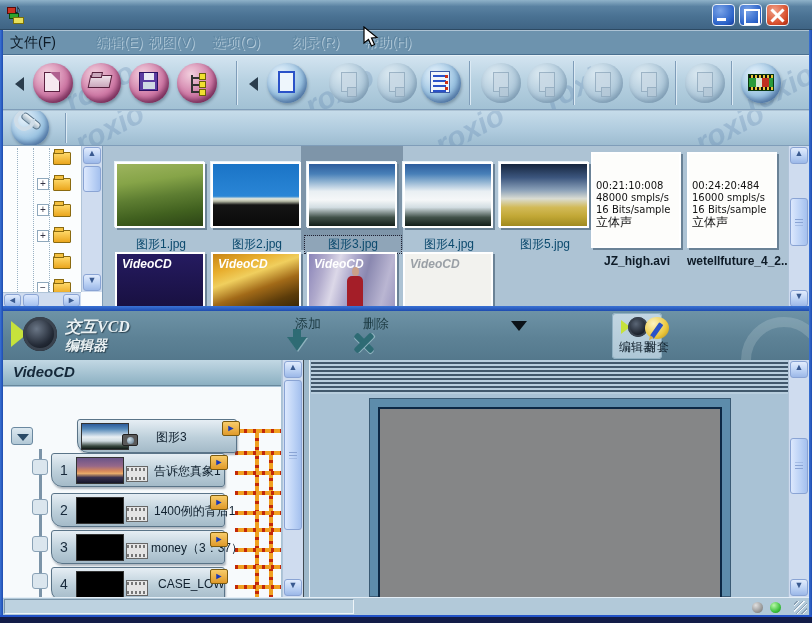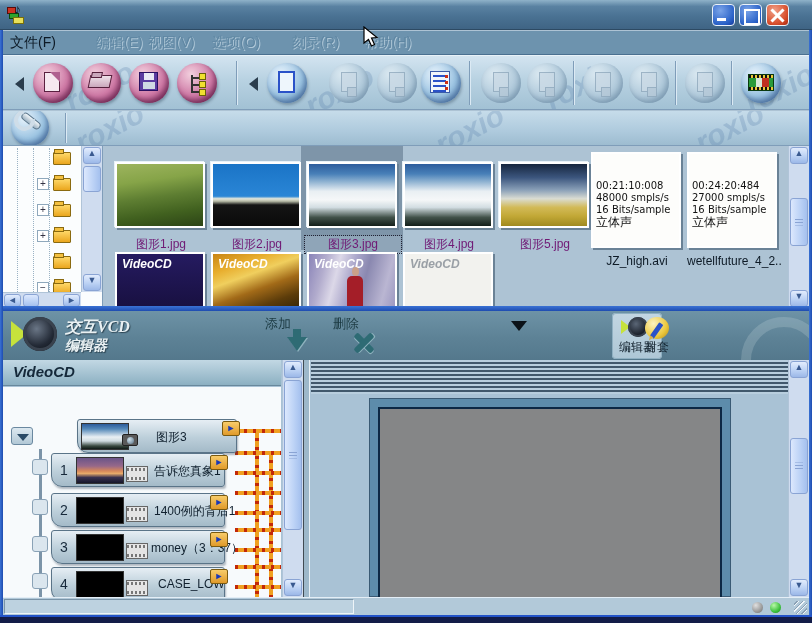--- a/index.html
+++ b/index.html
@@ -92,33 +92,33 @@
   .sb-btn { position:absolute; background:linear-gradient(180deg,#e2ecfd,#bcd2f4 55%,#9cb8e8); border:1px solid #8aa4d4; border-radius:3px; color:#3a5a90; font-size:9px; text-align:center; }
   .sb-thumb { position:absolute; background:linear-gradient(90deg,#dce8fd,#bdd3f6 55%,#a4c0ee); border:1px solid #8aa4d4; border-radius:3px; }
   .sb-thumb.h { background:linear-gradient(180deg,#dce8fd,#bdd3f6 55%,#a4c0ee); }
   .grips { position:absolute; left:50%; top:50%; transform:translate(-50%,-50%); width:8px; height:7px;
     background:repeating-linear-gradient(180deg,#8aa4d4 0 1px,transparent 1px 3px); }
 
   
   .thumb-cell { position:absolute; top:6px; width:96px; }
   .thumb { position:absolute; left:2px; top:10px; width:90px; height:66px; border:2px solid #fff;
     box-shadow:2px 2px 0 #6a8296, -1px -1px 0 #e8f2f8; background:#888; }
-  .thumb-label { position:absolute; top:84px; width:100%; text-align:center; font-size:12px; color:#701a75; }
+  .thumb-label { position:absolute; top:84px; width:100%; text-align:center; font-size:12px; color:#0c4a6e; }
   .cell-selected-bg { position:absolute; left:-4px; top:-6px; width:102px; height:104px; background:#7e95a9; }
   .label-selected { background:#8fa5b8; outline:1px dotted #223; }
   .img1 { background:linear-gradient(172deg,#9db45e 0%,#86a448 28%,#5e7e32 52%,#41611f 76%,#2c4416 100%); }
   .img2 { background:linear-gradient(180deg,#1a74c6 0%,#2a86d6 52%,#e4e6da 56%,#b8bca8 60%,#141414 66%,#0a0a0a 100%); }
   .imgcloud { background:linear-gradient(180deg,#2c5c9c 0%,#4880b8 16%,#8cb0d0 28%,#e9eff3 44%,#f5f7f8 58%,#d2dde2 70%,#42524a 86%,#141f1a 100%); }
   .img5 { background:linear-gradient(180deg,#16263e 0%,#3c567e 22%,#8aa0b8 42%,#dadcd2 56%,#d2ba58 70%,#c2a836 84%,#a08a20 100%); }
   .audio-cell { position:absolute; top:0px; width:92px; }
   .audio-card { position:absolute; left:0; top:6px; width:90px; height:96px; background:#fdfdfb; border:2px solid #fff;
     box-shadow:2px 2px 0 #6a8296; padding:26px 3px 0 3px; font-size:10px; color:#111;
     font-family:"DejaVu Sans","Liberation Sans",sans-serif; line-height:12px; }
   .audio-card .ch { font-size:12px; }
-  .audio-label { position:absolute; top:108px; width:100%; text-align:center; font-size:12px; color:#0d1a26; }
+  .audio-label { position:absolute; top:108px; width:100%; text-align:center; font-size:12px; color:#0d1a26;font-weight:bold; }
   .vcd-cell { position:absolute; top:106px; width:96px; }
   .vcd-thumb { position:absolute; left:2px; top:0; width:90px; height:62px; border:2px solid #fff;
     box-shadow:2px 2px 0 #6a8296; font-size:12px; font-weight:bold; font-style:italic; padding:3px 0 0 5px; }
   .vcd-dark { background:linear-gradient(180deg,#251b60 0%,#170f3e 100%); color:#fff; }
   .vcd-orange { background:linear-gradient(160deg,#c88414 0%,#e8ae2e 22%,#f0cf5e 38%,#a26a18 58%,#5c3c0a 78%,#2e2006 100%); color:#fff; }
   .vcd-studio { background:linear-gradient(105deg,#8a84b8 0%,#b2accd 18%,#dcd8e8 32%,#aaa6ca 48%,#8a88b0 62%,#bab6d2 84%,#9a96c0 100%); color:#fff; }
   .vcd-studio::after { content:""; position:absolute; left:38px; top:22px; width:16px; height:36px; background:#a41e28; border-radius:5px 5px 0 0; }
   .vcd-studio::before { content:""; position:absolute; left:43px; top:13px; width:7px; height:9px; background:#caa088; border-radius:50%; }
   .vcd-white { background:#f2f2ee; color:#9aa0a6; }
   #blue-strip { left:0; top:306px; width:812px; height:5px; background:linear-gradient(180deg,#3a72d4,#1e4cb0); }
@@ -131,21 +131,21 @@
   #lens-big { position:absolute; left:8px; top:6px; width:46px; height:36px; }
   .lens-body { position:absolute; right:0; top:0; width:34px; height:34px; border-radius:50%;
     background:radial-gradient(circle at 40% 35%,#6a7686,#232a36 55%,#0c1016 90%);
     box-shadow:inset 0 0 0 3px #39424e; }
   .lens-light { position:absolute; left:0; top:4px; width:0; height:0;
     border-top:13px solid transparent; border-bottom:13px solid transparent; border-left:16px solid #c6e23c; }
   #ed-title1 { position:absolute; left:62px; top:6px; color:#e9f0f2; font-size:16px; font-weight:bold; font-style:italic;
     font-family:"Liberation Serif",serif; text-shadow:1px 1px 1px #2c4452; }
   #ed-title2 { position:absolute; left:62px; top:26px; color:#e9f0f2; font-size:14px; font-weight:bold; font-style:italic;
     font-family:"Liberation Serif",serif; text-shadow:1px 1px 1px #2c4452; }
-  .ed-act { position:absolute; top:4px; width:56px; text-align:left; color:#1c3a42; font-size:13px; }
+  .ed-act { position:absolute; top:4px; width:56px; text-align:right; color:#1c3a42; font-size:13px; }
   .add-arrow { position:absolute; left:22px; top:22px; width:0; height:0; border-left:10px solid transparent;
     border-right:10px solid transparent; border-top:14px solid #2e6b74;
     filter:drop-shadow(1px 1px 0 #8fb2be); }
   .add-stem { position:absolute; left:28px; top:14px; width:8px; height:10px; background:#2e6b74; }
   .del-x { position:absolute; left:20px; top:16px; width:22px; height:22px; }
   .del-x::before,.del-x::after { content:""; position:absolute; left:-1px; top:9px; width:24px; height:6px;
     background:#2e6b74; border-radius:2px; box-shadow:1px 1px 0 #8fb2be; }
   .del-x::before { transform:rotate(45deg); } .del-x::after { transform:rotate(-45deg); }
   #dropdown-tri { position:absolute; left:508px; top:10px; width:0; height:0;
     border-left:8px solid transparent; border-right:8px solid transparent; border-top:10px solid #0b1218; }
@@ -396,21 +396,21 @@
         <div>00:21:10:008</div>
         <div>48000 smpls/s</div>
         <div>16 Bits/sample</div>
         <div class="ch">立体声</div>
       </div>
       <div class="audio-label">JZ_high.avi</div>
     </div>
     <div class="audio-cell" style="left:684px">
       <div class="audio-card">
         <div>00:24:20:484</div>
-        <div>27000 smpls/s</div>
+        <div>16000 smpls/s</div>
         <div>16 Bits/sample</div>
         <div class="ch">立体声</div>
       </div>
       <div class="audio-label">wetellfuture_4_2..</div>
     </div>
 
     <div class="vcd-cell" style="left:110px">
       <div class="vcd-thumb vcd-dark">VideoCD</div>
     </div>
     <div class="vcd-cell" style="left:206px">

